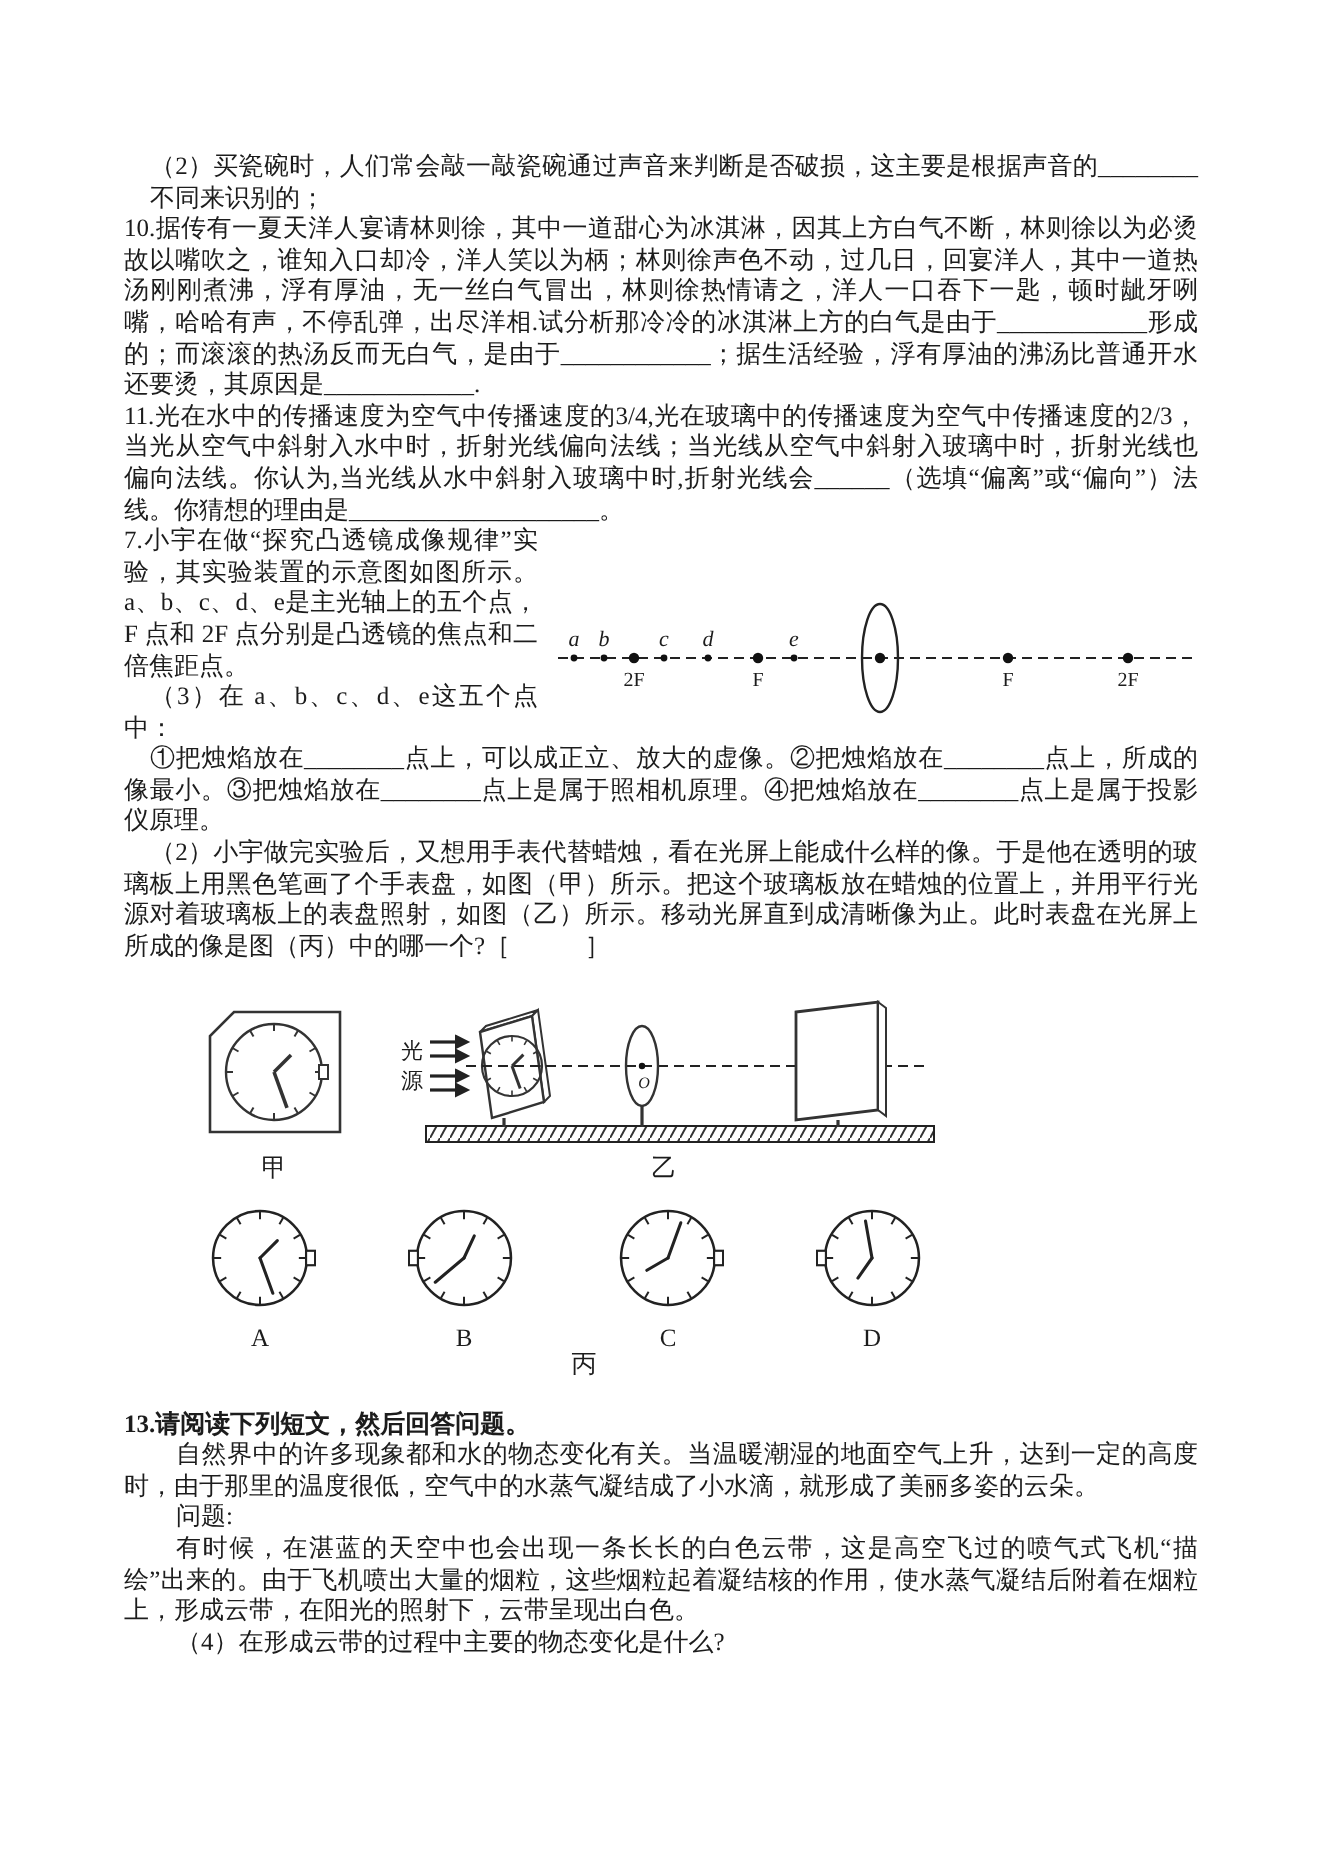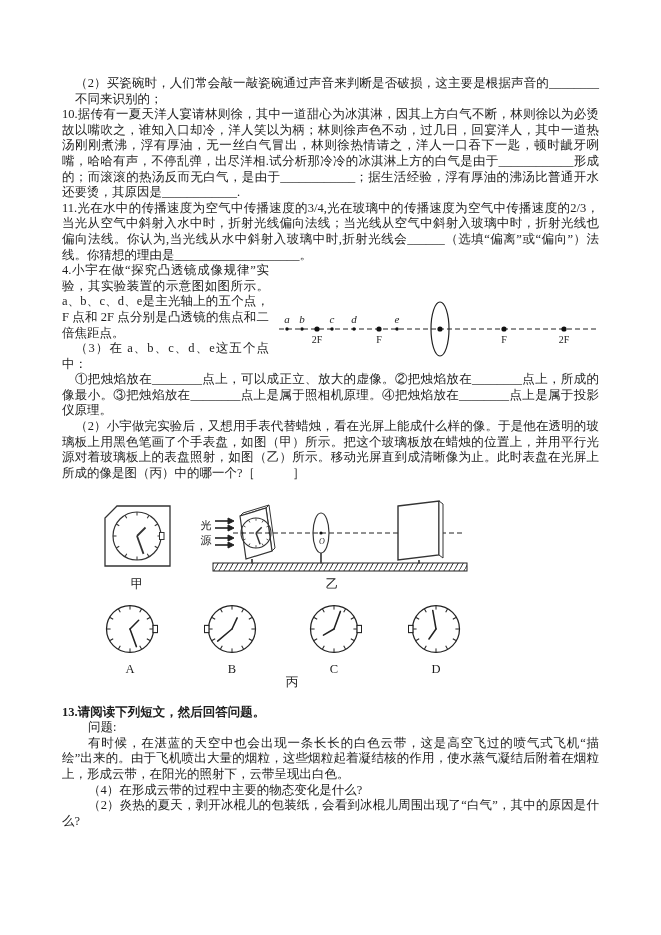--- a/index.html
+++ b/index.html
@@ -60,21 +60,21 @@
           <text x="120" y="44">e</text>
         </g>
         <g font-size="10" text-anchor="middle">
           <text x="40" y="64">2F</text>
           <text x="102" y="64">F</text>
           <text x="227" y="64">F</text>
           <text x="287" y="64">2F</text>
         </g>
       </svg>
     </div>
-    <p>4.小宇在做“探究凸透镜成像规律”实验，其实验装置的示意图如图所示。a、b、c、d、e是主光轴上的五个点，F 点和 2F 点分别是凸透镜的焦点和二倍焦距点。</p>
+    <p>7.小宇在做“探究凸透镜成像规律”实验，其实验装置的示意图如图所示。a、b、c、d、e是主光轴上的五个点，F 点和 2F 点分别是凸透镜的焦点和二倍焦距点。</p>
     <p class="ind1">（3）在 a、b、c、d、e这五个点中：</p>
     <p class="ind1">①把烛焰放在________点上，可以成正立、放大的虚像。②把烛焰放在________点上，所成的像最小。③把烛焰放在________点上是属于照相机原理。④把烛焰放在________点上是属于投影仪原理。</p>
     <p class="ind1">（2）小宇做完实验后，又想用手表代替蜡烛，看在光屏上能成什么样的像。于是他在透明的玻璃板上用黑色笔画了个手表盘，如图（甲）所示。把这个玻璃板放在蜡烛的位置上，并用平行光源对着玻璃板上的表盘照射，如图（乙）所示。移动光屏直到成清晰像为止。此时表盘在光屏上所成的像是图（丙）中的哪一个?［　　　］</p>
   </div>
 
   <div class="fig-jy">
     <svg width="380" height="96" viewBox="0 0 380 96">
       <defs>
         <pattern id="gh" width="5" height="9" patternUnits="userSpaceOnUse">
           <line x1="5" y1="0" x2="0" y2="9" stroke="#333" stroke-width="1"></line>
@@ -246,18 +246,18 @@
             <rect x="-30.5" y="-4" width="5" height="8" fill="#fff" stroke="#222" stroke-width="1.2"></rect>
             <line x1="0" y1="0" x2="-3.6" y2="-20.5" stroke="#222" stroke-width="1.7" stroke-linecap="round"></line>
             <line x1="0" y1="0" x2="-7.8" y2="11.1" stroke="#222" stroke-width="1.7" stroke-linecap="round"></line>
           </svg></div>
       <div class="optlab">D</div>
     </div>
   </div>
   <div class="binglab">丙</div>
 
   <p class="mt13">13.请阅读下列短文，然后回答问题。</p>
+  <p class="ind2">自然界中的许多现象都和水的物态变化有关。当温暖潮湿的地面空气上升，达到一定的高度时，由于那里的温度很低，空气中的水蒸气凝结成了小水滴，就形成了美丽多姿的云朵。</p>
   <p class="ind2">问题:</p>
   <p class="ind2">有时候，在湛蓝的天空中也会出现一条长长的白色云带，这是高空飞过的喷气式飞机“描绘”出来的。由于飞机喷出大量的烟粒，这些烟粒起着凝结核的作用，使水蒸气凝结后附着在烟粒上，形成云带，在阳光的照射下，云带呈现出白色。</p>
   <p class="ind2">（4）在形成云带的过程中主要的物态变化是什么?</p>
-  <p class="ind2">（2）炎热的夏天，剥开冰棍儿的包装纸，会看到冰棍儿周围出现了“白气”，其中的原因是什么?</p>
 
 </div>
 
 </body></html>

